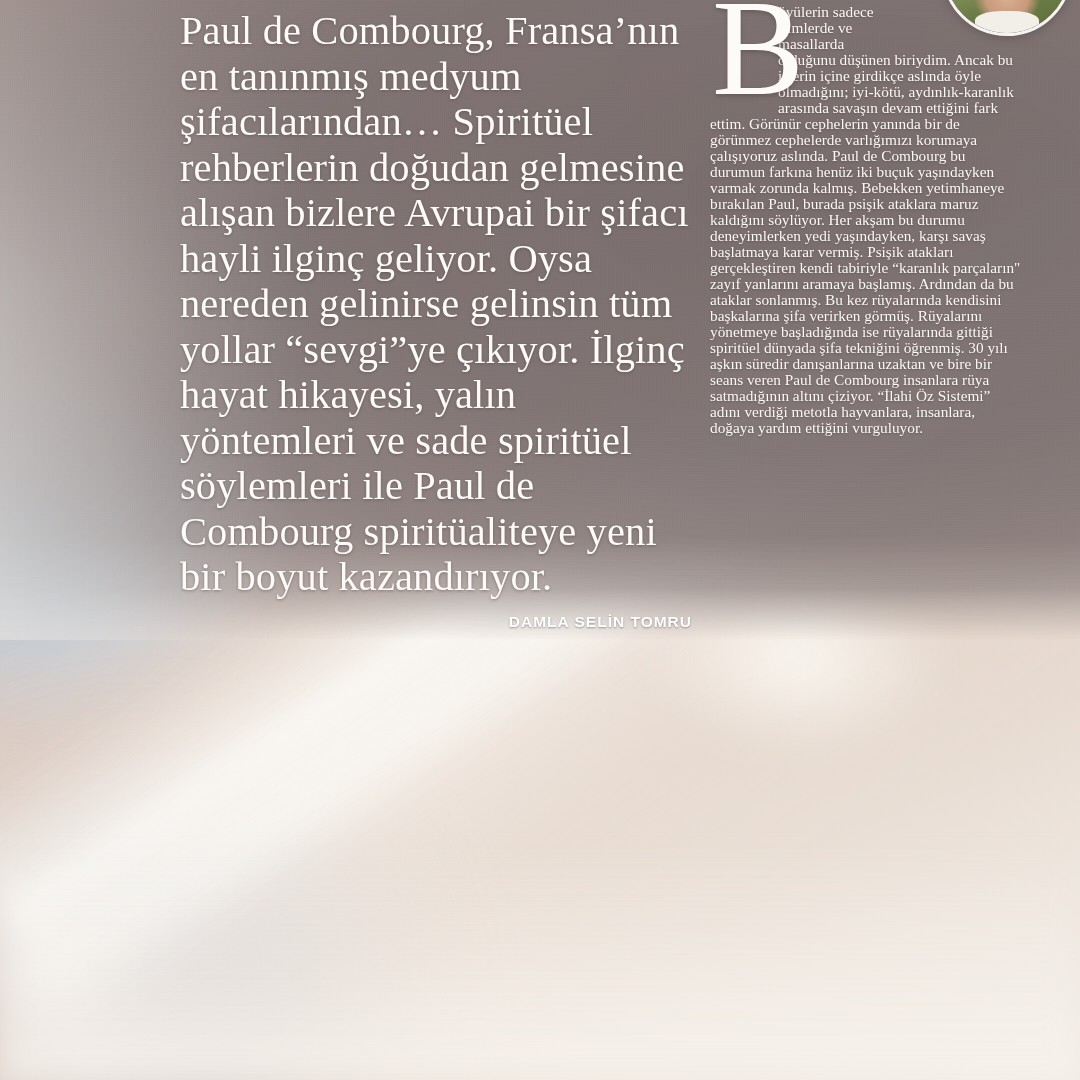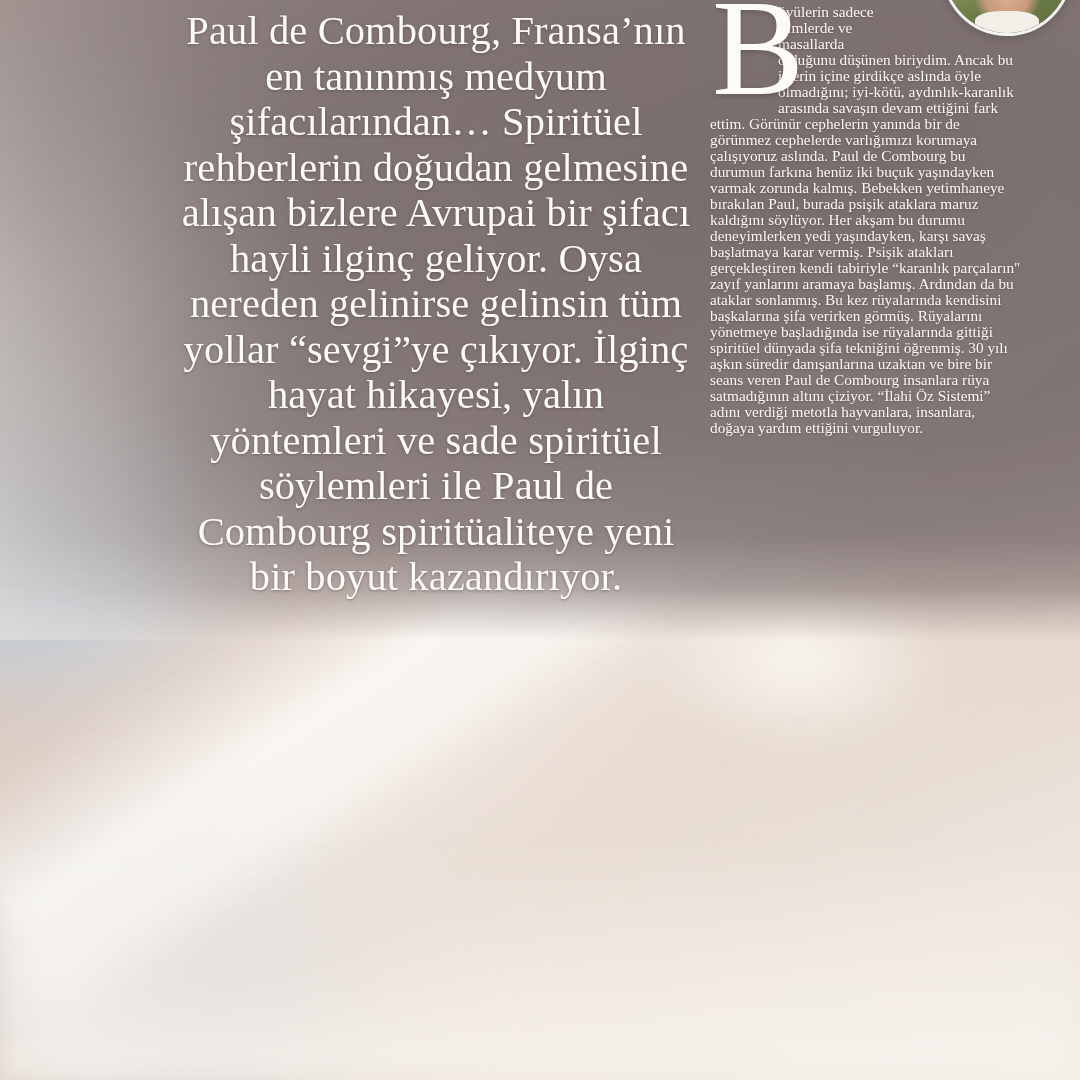--- a/index.html
+++ b/index.html
@@ -191,21 +191,21 @@
     left:180px; top:8px;
     width:512px;
     text-align:right;
   }
   .headline {
     font-family:"Liberation Serif", serif;
     font-size:40.5px;
     line-height:45.5px;
     color:#fdfbf8;
     letter-spacing:0.1px;
-    text-align:center;
+    text-align:left;
     text-shadow:0 1px 3px rgba(70,58,58,0.45);
     font-weight:400;
   }
   .byline {
     margin-top:13px;
     font-family:"Liberation Sans", sans-serif;
     font-size:15.5px;
     font-weight:700;
     letter-spacing:1.0px;
     color:#ffffff;
@@ -296,20 +296,21 @@
 
   <div class="text-panel"></div>
   <div class="panel-left-clear"></div>
 
   <div class="grain"></div>
 
   <div class="content">
 
     <div class="headline-col">
       <div class="headline">Paul de Combourg, Fransa’nın en tanınmış medyum şifacılarından… Spiritüel rehberlerin doğudan gelmesine alışan bizlere Avrupai bir şifacı hayli ilginç geliyor. Oysa nereden gelinirse gelinsin tüm yollar “sevgi”ye çıkıyor. İlginç hayat hikayesi, yalın yöntemleri ve sade spiritüel söylemleri ile Paul de Combourg spiritüaliteye yeni bir boyut kazandırıyor.</div>
+      <div class="byline">DAMLA SELİN TOMRU</div>
     </div>
 
     <div class="body-col">
 
       <div class="photo-float"></div>
       <div class="dropcap-float"></div>
 
       <div class="body-text">üyülerin sadece filmlerde ve masallarda olduğunu düşünen biriydim. Ancak bu işlerin içine girdikçe aslında öyle olmadığını; iyi-kötü, aydınlık-karanlık arasında savaşın devam ettiğini fark ettim. Görünür cephelerin yanında bir de görünmez cephelerde varlığımızı korumaya çalışıyoruz aslında. Paul de Combourg bu durumun farkına henüz iki buçuk yaşındayken varmak zorunda kalmış. Bebekken yetimhaneye bırakılan Paul, burada psişik ataklara maruz kaldığını söylüyor. Her akşam bu durumu deneyimlerken yedi yaşındayken, karşı savaş başlatmaya karar vermiş. Psişik atakları gerçekleştiren kendi tabiriyle “karanlık parçaların" zayıf yanlarını aramaya başlamış. Ardından da bu ataklar sonlanmış. Bu kez rüyalarında kendisini başkalarına şifa verirken görmüş. Rüyalarını yönetmeye başladığında ise rüyalarında gittiği spiritüel dünyada şifa tekniğini öğrenmiş. 30 yılı aşkın süredir danışanlarına uzaktan ve bire bir seans veren Paul de Combourg insanlara rüya satmadığının altını çiziyor. “İlahi Öz Sistemi” adını verdiği metotla hayvanlara, insanlara, doğaya yardım ettiğini vurguluyor.</div>
     </div>
 

